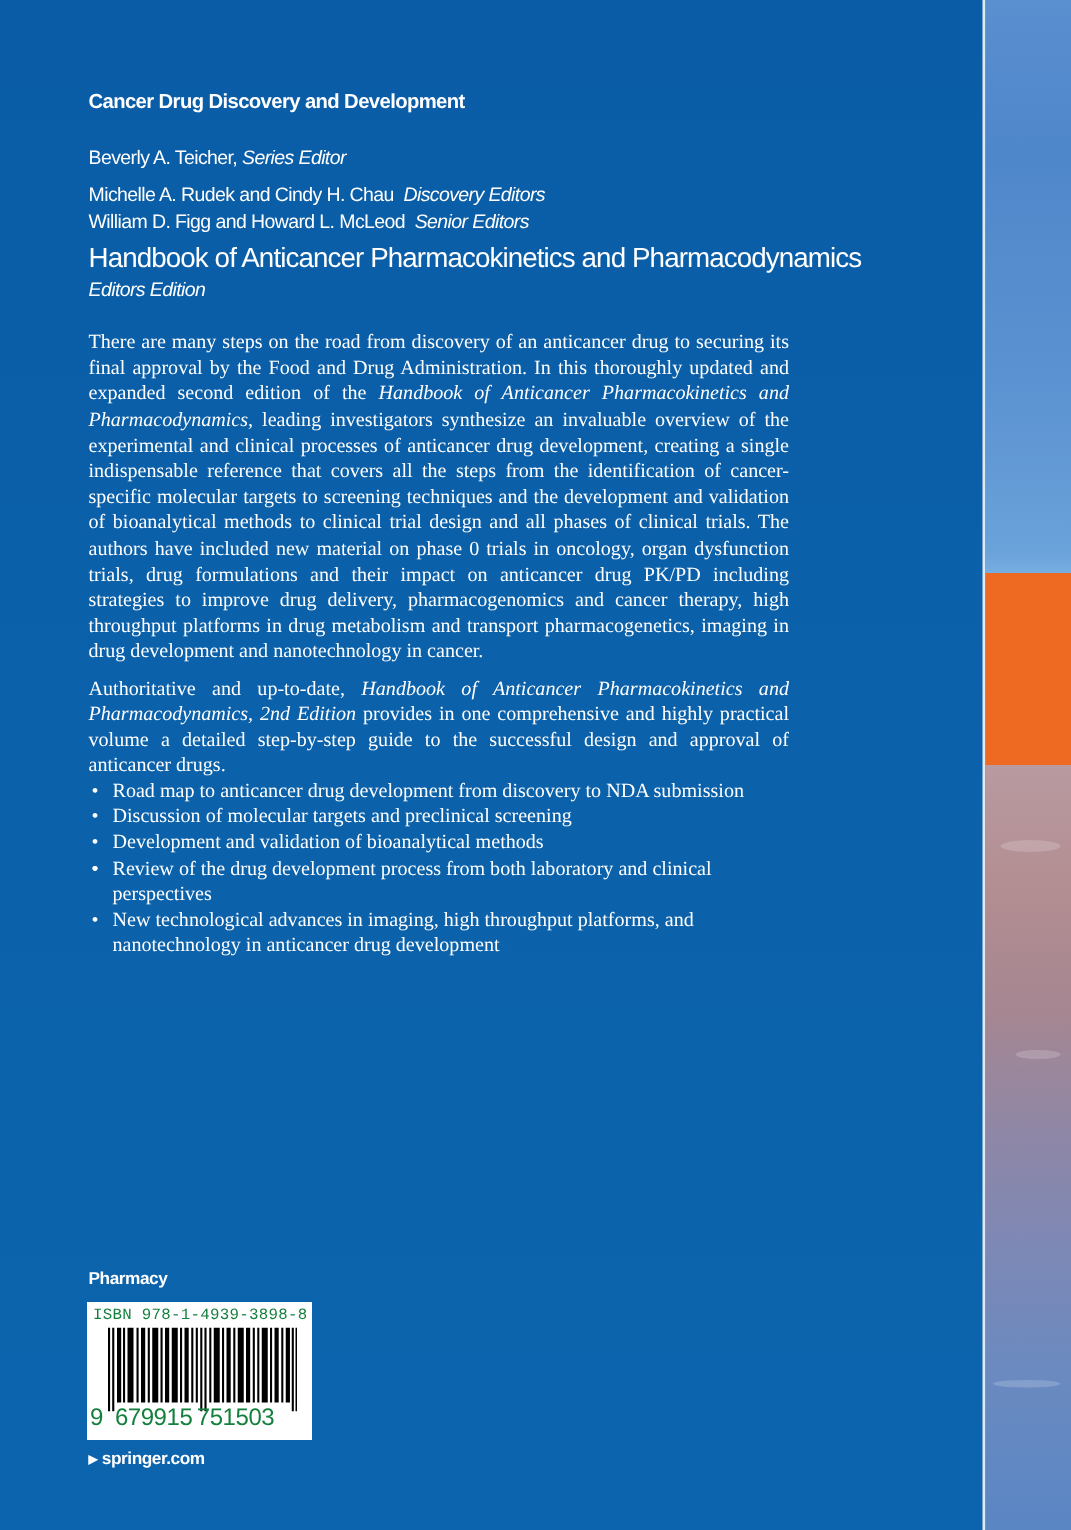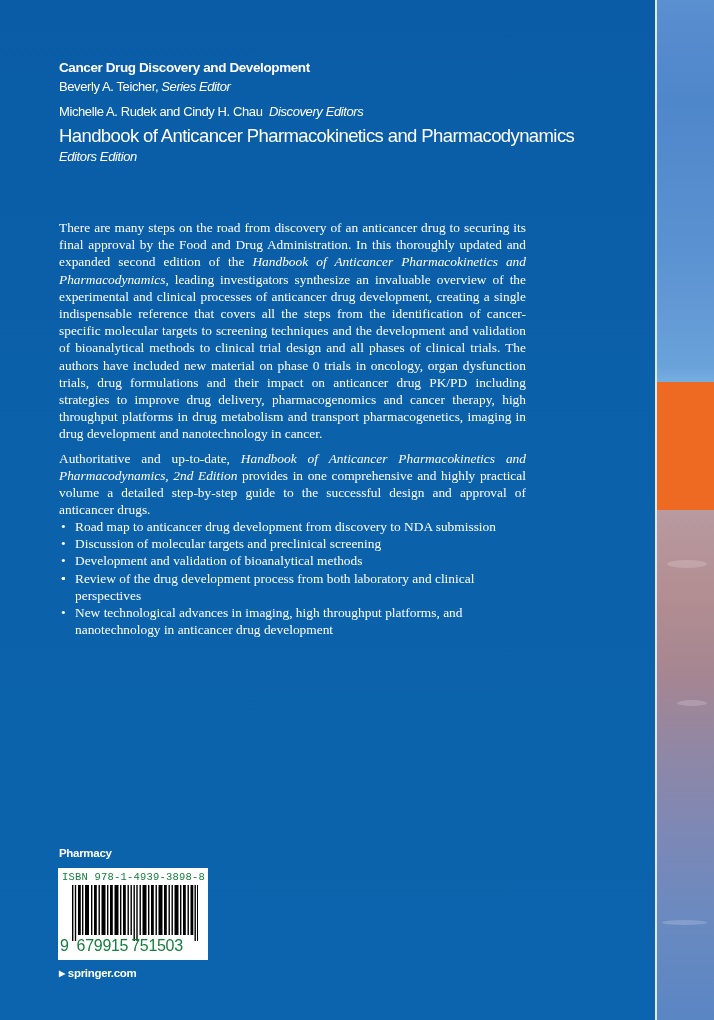--- a/index.html
+++ b/index.html
@@ -30,21 +30,21 @@
     position: absolute; left: 0; top: 382px; width: 57px; height: 128px;
     background: #ee6a22;
   }
   .photo-strip .wisp {
     position: absolute; background: rgba(255,255,255,0.18); border-radius: 50%;
   }
 
   .header { position: absolute; left: 59px; top: 59px; width: 560px;
     font-family: "Liberation Sans", sans-serif; font-stretch: condensed; }
   .series-title { font-size: 13.5px; font-weight: bold; letter-spacing: -0.4px; line-height: 18px; }
-  .series-editor { font-size: 13px; letter-spacing: -0.4px; line-height: 18px; margin-top: 1px; }
+  .series-editor { font-size: 13px; letter-spacing: -0.4px; line-height: 18px; margin-top: 19px; }
   .series-editor i, .ed i { font-style: italic; }
   .ed { font-size: 13px; letter-spacing: -0.4px; line-height: 18px; }
   .ed.first { margin-top: 7px; }
   .book-title { font-size: 18.5px; letter-spacing: -0.6px; line-height: 24px; margin-top: 3px; }
   .edition { font-size: 13px; font-style: italic; letter-spacing: -0.4px; line-height: 18px; }
 
   .blurb { position: absolute; left: 59px; top: 219px; width: 467px;
     font-size: 13.4px; line-height: 17.2px; text-align: justify; }
   .blurb p { margin: 0 0 7px 0; }
   .blurb i { font-style: italic; }
@@ -82,20 +82,23 @@
   <div class="wisp" style="left:5px; top:920px; width:45px; height:5px;"></div>
 </div>
 
 <div class="header">
   <div class="series-title">Cancer Drug Discovery and Development</div>
   <div class="series-editor">
     <span>Beverly A. Teicher, </span><i>Series Editor</i>
   </div>
   <div class="ed first">
     <span>Michelle A. Rudek and Cindy H. Chau</span>&nbsp;&nbsp;<i>Discovery Editors</i>
+  </div>
+  <div class="ed">
+    <span>William D. Figg and Howard L. McLeod</span>&nbsp;&nbsp;<i>Senior Editors</i>
   </div>
   <div class="book-title">Handbook of Anticancer Pharmacokinetics and Pharmacodynamics</div>
   <div class="edition">Editors Edition</div>
 </div>
 
 <div class="blurb">
   <p><span>There are many steps on the road from discovery of an anticancer drug to securing its final approval by the Food and Drug Administration. In this thoroughly updated and expanded second edition of the </span><i>Handbook of Anticancer Pharmacokinetics and Pharmacodynamics</i><span>, leading investigators synthesize an invaluable overview of the experimental and clinical processes of anticancer drug development, creating a single indispensable reference that covers all the steps from the identification of cancer-specific molecular targets to screening techniques and the development and validation of bioanalytical methods to clinical trial design and all phases of clinical trials. The authors have included new material on phase 0 trials in oncology, organ dysfunction trials, drug formulations and their impact on anticancer drug PK/PD including strategies to improve drug delivery, pharmacogenomics and cancer therapy, high throughput platforms in drug metabolism and transport pharmacogenetics, imaging in drug development and nanotechnology in cancer.</span></p>
   <p><span>Authoritative and up-to-date, </span><i>Handbook of Anticancer Pharmacokinetics and Pharmacodynamics, 2nd Edition</i><span> provides in one comprehensive and highly practical volume a detailed step-by-step guide to the successful design and approval of anticancer drugs.</span></p>
 </div>
 

